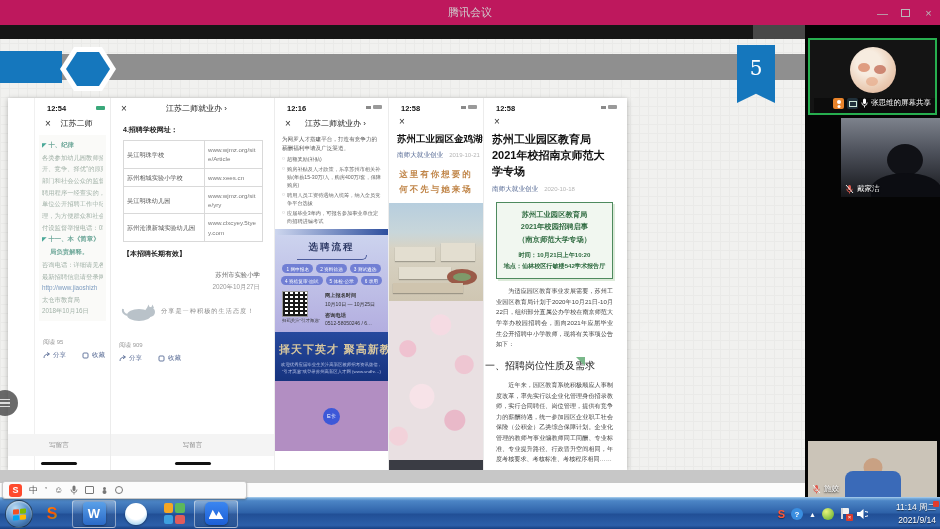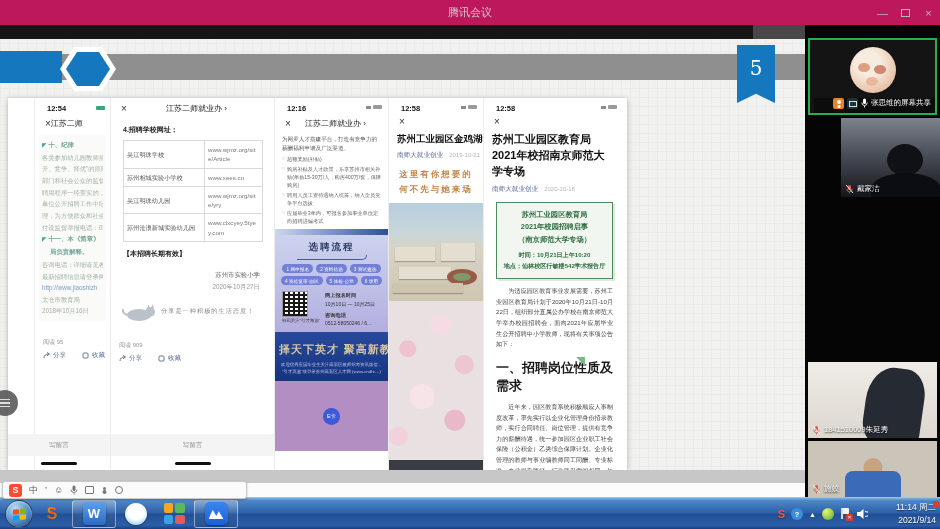--- a/index.html
+++ b/index.html
@@ -124,21 +124,21 @@
   .p4 .darkedge { height:10px; background:#3a3c44; }
   .p4col { display:flex; flex-direction:column; height:100%; }
 
   
   .p5 .title5 { font-size:11px; font-weight:bold; color:#111; padding:3px 8px 0 8px; line-height:1.45; }
   .gcard { margin:8px 10px 0 12px; border:1.5px solid #4e8a5e; background:#f1f7f0; padding:6px 4px;
     box-shadow:2px 2px 0 #dcead9; text-align:center; }
   .gcard .g1 { font-size:7.3px; font-weight:bold; color:#2f6b40; line-height:1.7; }
   .gcard .g2 { font-size:6.1px; font-weight:bold; color:#2f6b40; margin-top:4px; line-height:1.8; }
   .p5 .para { font-size:6.1px; color:#444; line-height:1.75; text-align:justify; margin:7px 10px 0 12px; }
-  .p5 .h5 { font-size:13px; font-weight:bold; color:#1a1a1a; margin:9px 10px 0 12px; position:relative; }
+  .p5 .h5 { font-size:10px; font-weight:normal; color:#1a1a1a; margin:9px 10px 0 1px; position:relative; }
   .p5 .h5 .cmark { position:absolute; right:28px; top:-2px; width:0; height:0;
     border-left:9px solid transparent; border-top:9px solid #7ab88a; }
   .p5 .levels { color:#b4524a; text-decoration:underline; }
 
   
   .floatball { position:absolute; left:-8px; top:365px; width:26px; height:26px; border-radius:50%;
     background:rgba(80,80,80,.85); display:flex; flex-direction:column; gap:2px; align-items:center; justify-content:center; }
   .floatball i { display:block; width:10px; height:1.5px; background:#ddd; }
   .strip-gray { position:absolute; left:0; top:445px; width:805px; height:13px; background:#c7c7c7; }
   .strip-white { position:absolute; left:0; top:458px; width:805px; height:14px; background:#fcfcfc; }
@@ -272,21 +272,21 @@
     <span class="wm wm2"><i></i><i></i></span>
 
     <div class="card">
 
       <div class="phone p1" style="width:103px;">
         <div class="inner">
           <div class="p-time">12:54</div>
           <span class="batt green" style="position:absolute;right:5px;top:8px;"></span>
           <div class="p-nav">
             <span class="p-close">×</span>
-            <span class="p-title" style="text-align:left;">江苏二师</span>
+            <span class="p-title" style="text-align:center;">江苏二师</span>
           </div>
           <div class="art">
             <div class="hd"><span class="leaf">◤</span> <span>十、纪律</span></div>
             <div class="ln">各类参加幼儿园教师招聘</div>
             <div class="ln">开、竞争、择优”的原则</div>
             <div class="ln">部门和社会公众的监督，</div>
             <div class="ln">聘用程序一经查实的，按</div>
             <div class="ln">单位公开招聘工作中纪</div>
             <div class="ln">理，为方便群众和社会</div>
             <div class="ln">付设监督举报电话：05</div>
@@ -540,32 +540,20 @@
             <path d="M1.8 4.8 a2.7 3 0 0 0 5.4 0" stroke="#e05a4e" fill="none" stroke-width="0.9"></path>
             <line x1="4.5" y1="8" x2="4.5" y2="9.5" stroke="#e05a4e" stroke-width="0.9"></line>
             <line x1="1" y1="1" x2="8" y2="9" stroke="#fff" stroke-width="0.9"></line>
           </svg>
         <span>戴家洁</span>
       </div>
     </div>
 
 
 
-    <div class="tile t5">
-      <div class="fig"></div>
-      <div class="label">
-        <svg width="9" height="10">
-            <rect x="3" y="1" width="3" height="5" rx="1.5" fill="#e05a4e"></rect>
-            <path d="M1.8 4.8 a2.7 3 0 0 0 5.4 0" stroke="#e05a4e" fill="none" stroke-width="0.9"></path>
-            <line x1="4.5" y1="8" x2="4.5" y2="9.5" stroke="#e05a4e" stroke-width="0.9"></line>
-            <line x1="1" y1="1" x2="8" y2="9" stroke="#fff" stroke-width="0.9"></line>
-          </svg>
-        <span>1841510009朱延秀</span>
-      </div>
-    </div>
 
     <div class="tile t6">
       <div class="head6"></div>
       <div class="shirt"></div>
       <div class="label">
         <svg width="9" height="10">
             <rect x="3" y="1" width="3" height="5" rx="1.5" fill="#e05a4e"></rect>
             <path d="M1.8 4.8 a2.7 3 0 0 0 5.4 0" stroke="#e05a4e" fill="none" stroke-width="0.9"></path>
             <line x1="4.5" y1="8" x2="4.5" y2="9.5" stroke="#e05a4e" stroke-width="0.9"></line>
             <line x1="1" y1="1" x2="8" y2="9" stroke="#fff" stroke-width="0.9"></line>

